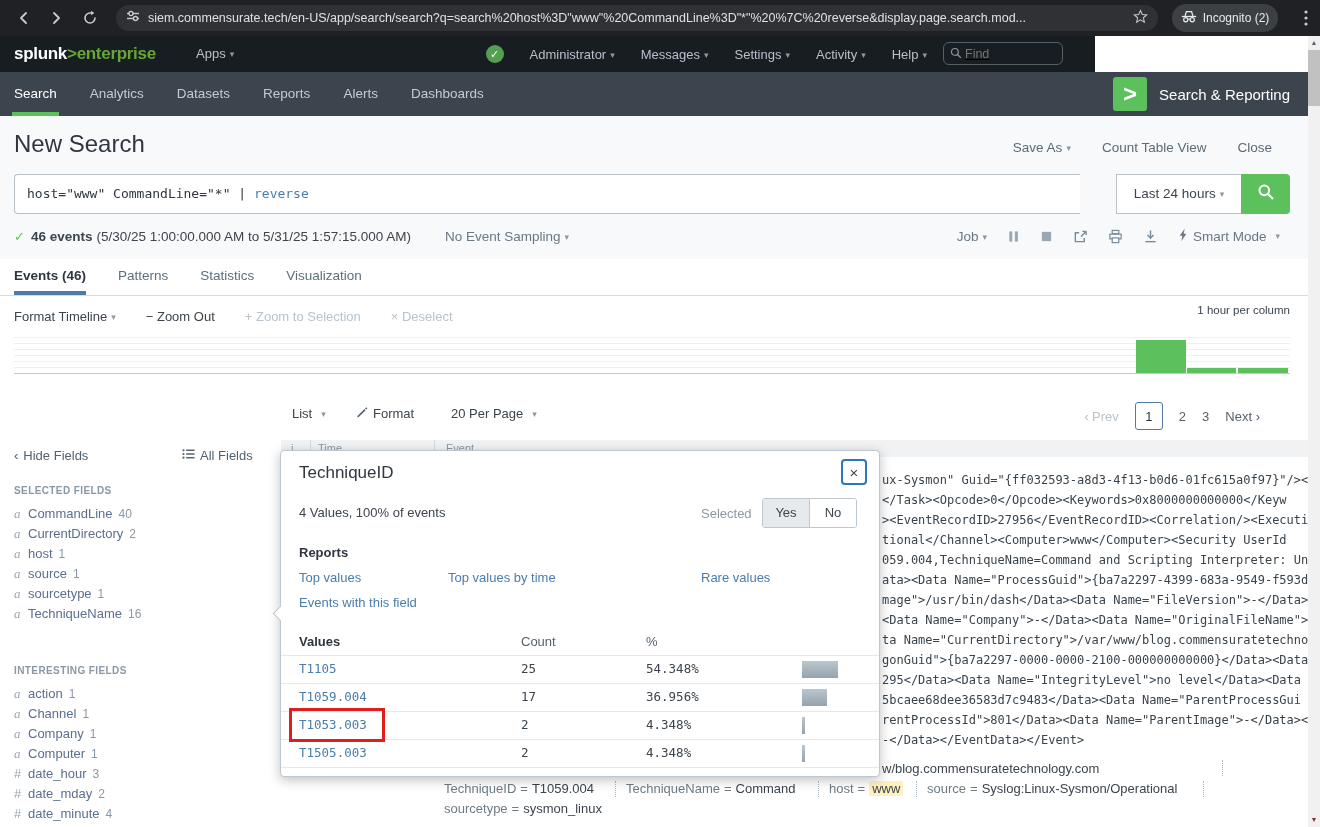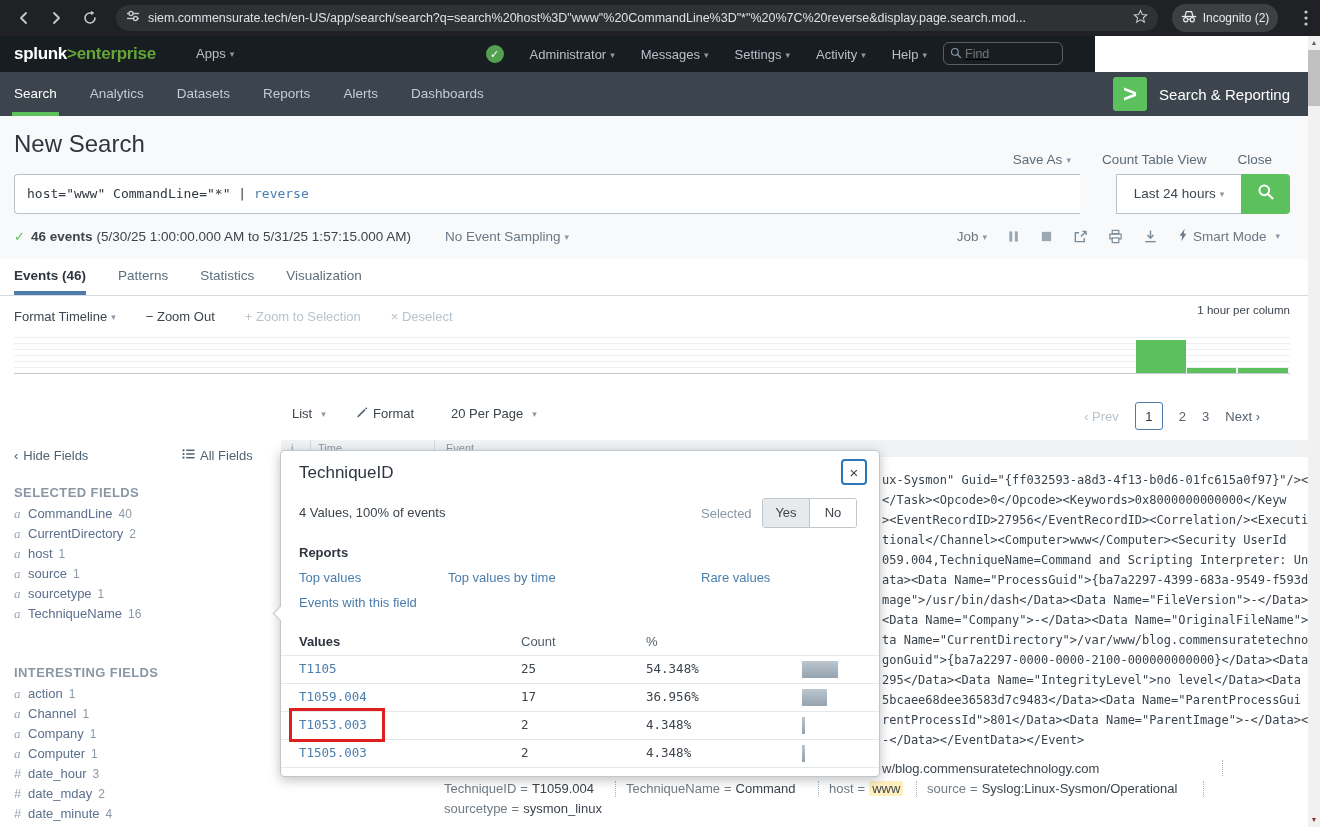--- a/index.html
+++ b/index.html
@@ -39,21 +39,21 @@
   .atab.on::after{content:"";position:absolute;left:-2px;right:-2px;bottom:0;height:4px;background:#5CC05C;}
   .appid{position:absolute;right:30px;top:0;height:44px;display:flex;align-items:center;gap:12px;}
   .applogo{width:34px;height:34px;background:#5CC05C;border-radius:3px;color:#fff;font-size:24px;font-weight:bold;
            display:flex;align-items:center;justify-content:center;}
   .apptitle{color:#fff;font-size:15px;}
 
   
   .phead-bg{position:absolute;left:0;top:116px;width:1308px;height:143px;background:#F8F9FA;}
   .ptitle{position:absolute;left:14px;top:130px;font-size:24px;color:#2F3640;font-weight:400;}
   .pactions{position:absolute;right:48px;top:140px;display:flex;gap:31px;font-size:13.5px;color:#5C6B77;}
-  .pactions span{cursor:pointer;white-space:nowrap;margin-top:12px;}
+  .pactions span{cursor:pointer;white-space:nowrap;}
 
   
   .srow{position:absolute;left:14px;top:174px;width:1276px;height:40px;display:flex;}
   .sq{flex:1;background:#fff;border:1px solid #B9C1C9;border-right:0;border-radius:4px 0 0 4px;
       line-height:38px;padding:0 12px;font-size:13px;color:#2F3640;white-space:pre;overflow:hidden;}
   .sq .cmd{color:#4A7DAC;}
   .strange{width:124px;background:#fff;border:1px solid #B9C1C9;border-right:0;text-align:center;line-height:38px;
            font-size:13.5px;color:#3C444D;cursor:pointer;white-space:nowrap;margin-left:36px;}
   .sbtn{width:49px;background:#5CC05C;border-radius:0 4px 4px 0;display:flex;align-items:center;justify-content:center;cursor:pointer;}
 
@@ -93,21 +93,21 @@
 
   
   .thead{position:absolute;left:281px;top:440px;width:1027px;height:17px;background:#F0F2F4;font-size:11px;color:#8A98A5;}
   .thead span{position:absolute;top:2px;}
   .thead .vline{position:absolute;top:0;height:17px;border-left:1px solid #D5DBE0;}
 
   
   .sidebar{position:absolute;left:0;top:440px;width:280px;height:387px;background:#fff;}
   .sb-top{position:absolute;left:0;top:8px;width:280px;height:20px;font-size:13px;color:#53626F;}
   .sb-link{cursor:pointer;display:inline-flex;align-items:center;gap:5px;}
-  .sb-h{position:absolute;left:14px;font-size:13px;font-weight:bold;letter-spacing:.4px;color:#8A98A5;}
+  .sb-h{position:absolute;left:14px;font-size:10px;font-weight:bold;letter-spacing:.4px;color:#8A98A5;}
   .sb-list{position:absolute;left:0;width:280px;}
   .f-row{height:20px;line-height:20px;padding-left:14px;font-size:13px;cursor:pointer;white-space:nowrap;}
   .f-row.active{background:#E8EDF1;}
   .f-t{display:inline-block;width:14px;font-family:"Liberation Serif",serif;font-style:italic;color:#99A5B0;font-size:13px;}
   .f-t.num{font-family:"Liberation Sans",sans-serif;font-style:normal;}
   .f-n{color:#5C6F8C;}
   .f-c{color:#8A98A5;font-size:12px;margin-left:6px;}
 
   
   .etext{position:absolute;left:882px;top:470px;width:426px;height:292px;overflow:hidden;

